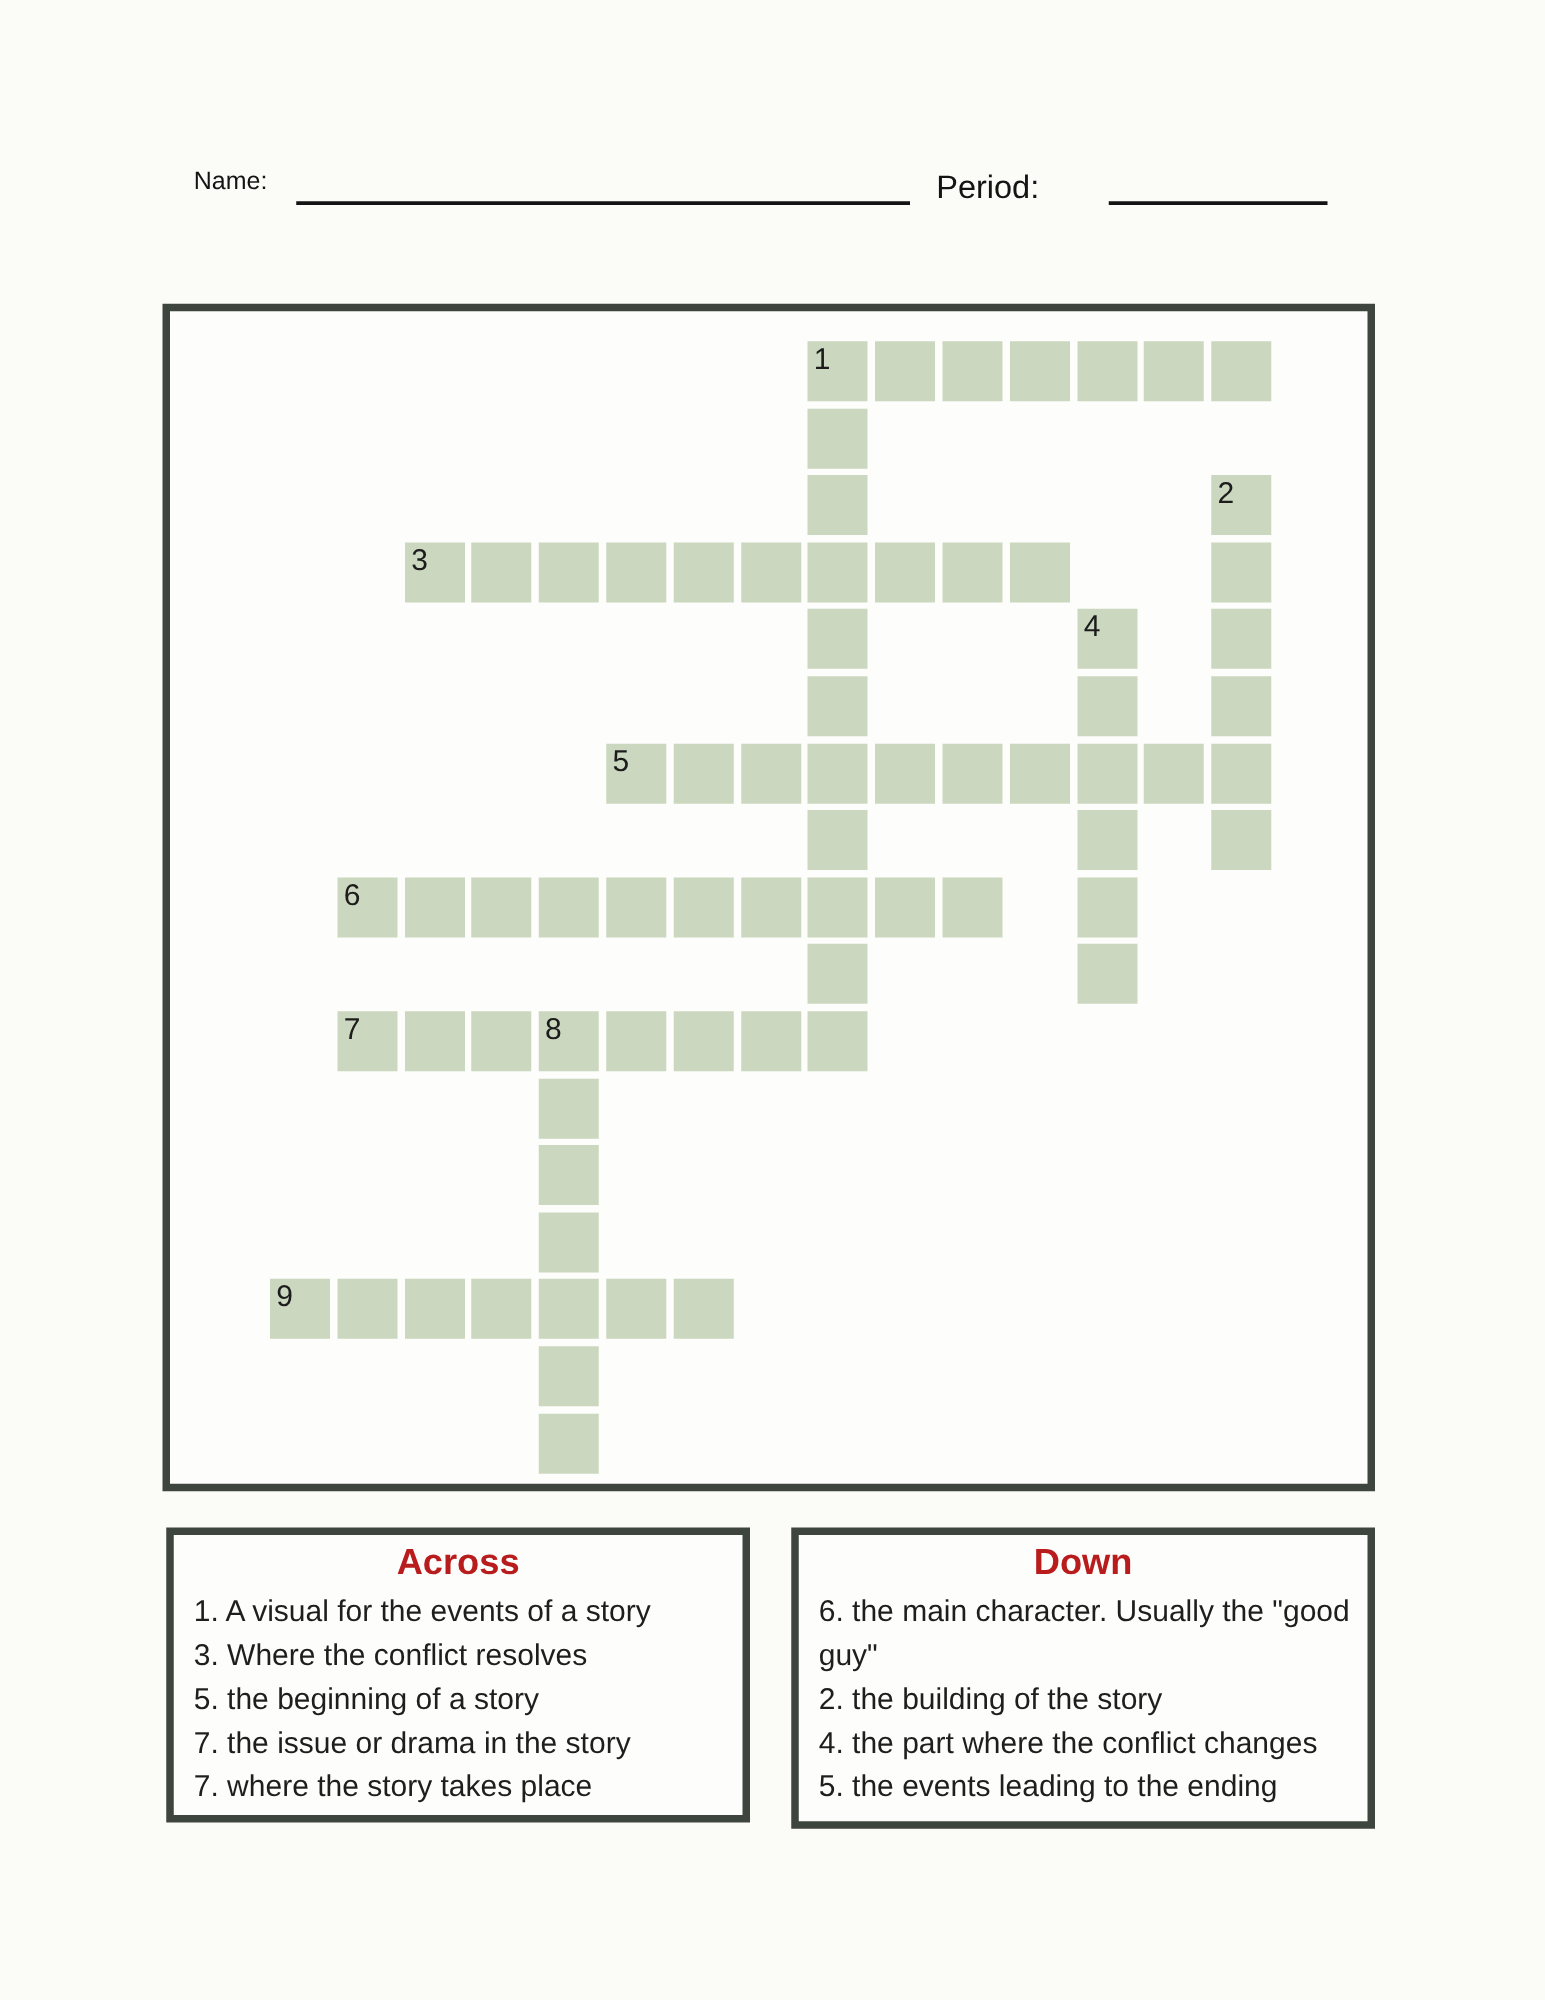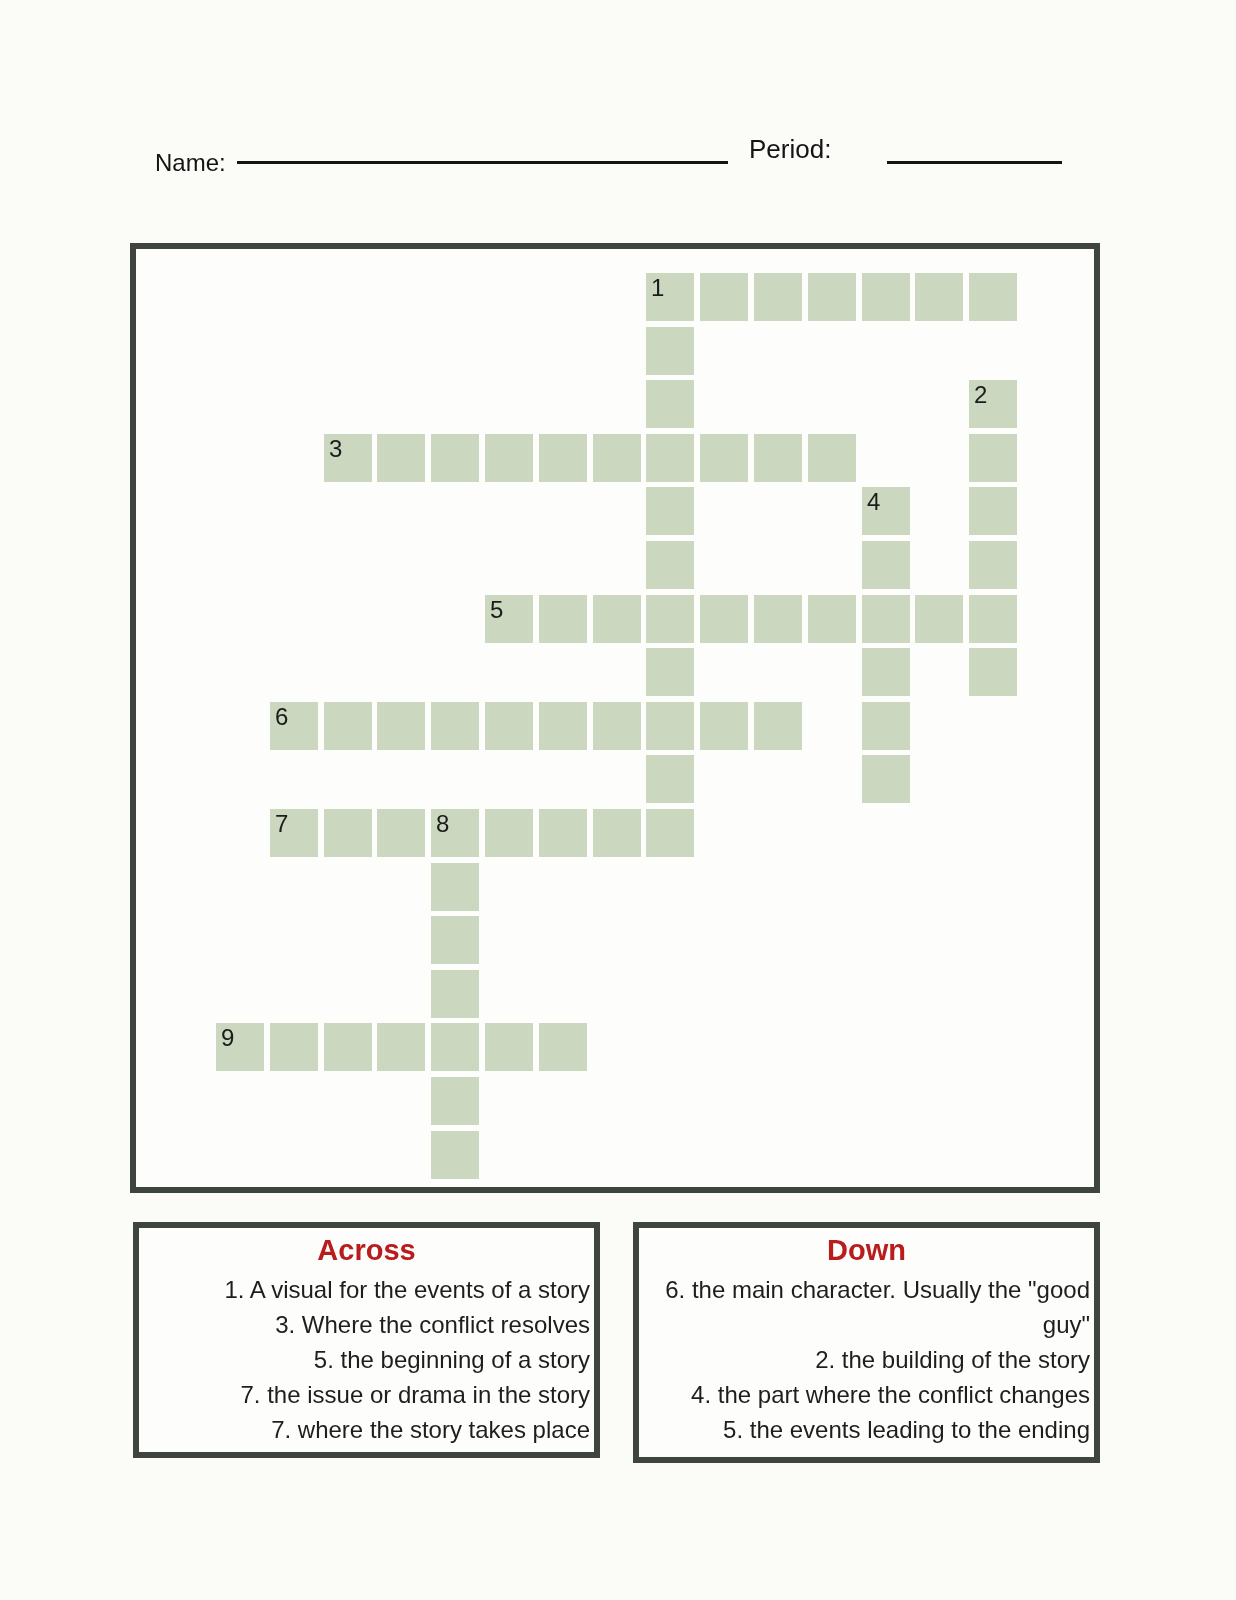--- a/index.html
+++ b/index.html
@@ -12,21 +12,21 @@
   html,body{width:1236px;height:1600px;}
   body{
     background:var(--page-bg);
     font-family:"Liberation Sans","DejaVu Sans",sans-serif;
     color:var(--ink);
     position:relative;
   }
   .page{position:absolute;left:0;top:0;width:1236px;height:1600px;}
 
   
-  .name-label{position:absolute;left:155px;top:134px;font-size:24px;color:#141414;margin-top:15px;}
+  .name-label{position:absolute;left:155px;top:134px;font-size:20px;color:#141414;}
   .period-label{position:absolute;left:749px;top:134px;font-size:26px;color:#141414;}
   .blank-line{position:absolute;height:0;border-bottom:3px solid #141414;}
   .name-line{left:237px;top:161px;width:491px;}
   .period-line{left:887px;top:161px;width:175px;}
   .page-title{
     position:absolute;left:130px;top:179px;width:970px;
     text-align:center;font-size:36px;font-weight:bold;color:#111;
     letter-spacing:0px;
   }
 
@@ -50,21 +50,21 @@
     position:absolute;top:1222px;width:467px;
     border:6px solid var(--box-border);
     background:#fdfdfb;
   }
   .clue-box.across{left:133px;height:236px;}
   .clue-box.down{left:633px;height:241px;}
   .clue-title{
     text-align:center;font-size:29px;font-weight:bold;color:#b91c1c;
     margin-top:6px;line-height:32px;
   }
-  .clue-list{margin:6px 4px 0 16px;text-align:right;}
+  .clue-list{margin:6px 4px 0 16px;}
   .clue{font-size:24px;line-height:35px;color:#1e1e1e;}
 </style>
 </head>
 <body>
 
 <div class="page">
 
   <span class="name-label">Name:</span>
   <div class="blank-line name-line"></div>
 

